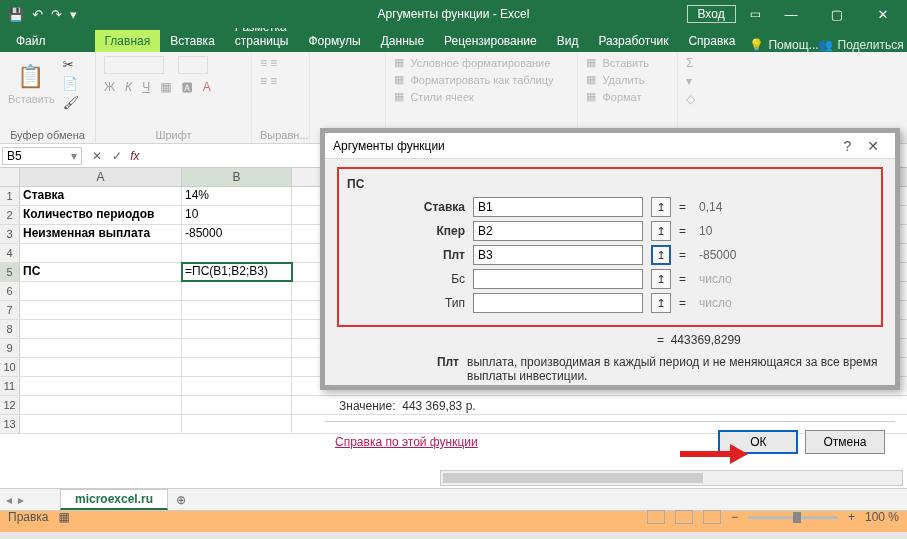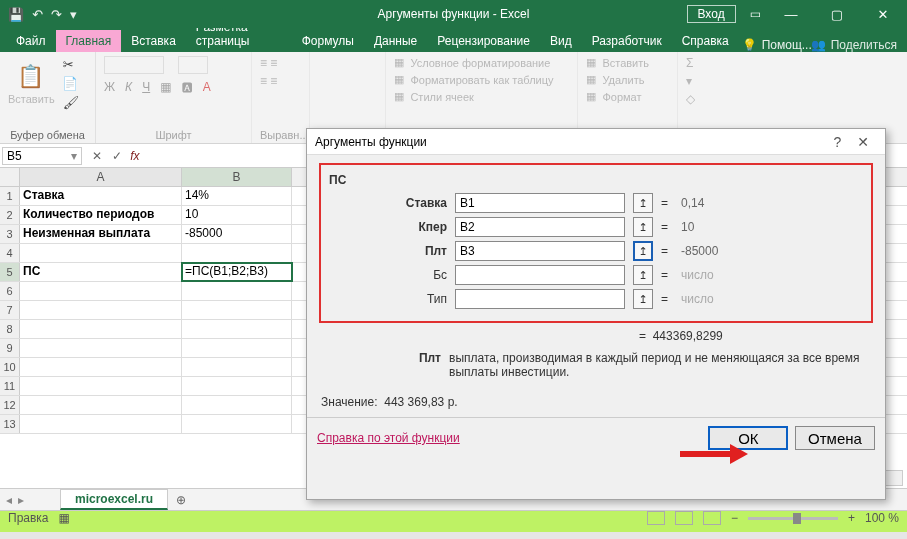--- a/index.html
+++ b/index.html
@@ -10,21 +10,21 @@
 .titlebar .qat { display: flex; gap: 8px; padding-left: 8px; align-items: center; }
 .titlebar .qat span { opacity: 0.9; font-size: 13px; }
 .titlebar .title { position: absolute; left: 50%; transform: translateX(-50%); font-size: 12px; }
 .titlebar .right { position: absolute; right: 0; display: flex; align-items: center; gap: 14px; padding-right: 8px; }
 .titlebar .login { border: 1px solid rgba(255,255,255,0.7); padding: 1px 10px; font-size: 12px; }
 .titlebar .winbtn { width: 32px; text-align: center; font-size: 13px; }
 
 
 .ribtabs { height: 24px; background: #217346; display: flex; align-items: flex-end; padding-left: 6px; color: #fff; font-size: 12px; }
 .ribtabs .tab { padding: 4px 10px; cursor: pointer; }
-.ribtabs .tab.active { background: #f9a8d4; color: #217346; }
+.ribtabs .tab.active { background: #bef264; color: #217346; margin-left: 39px; }
 .ribtabs .tell { margin-left: 4px; display: flex; align-items: center; gap: 4px; opacity: 0.9; }
 .ribtabs .share { margin-left: auto; margin-right: 10px; opacity: 0.85; display:flex; align-items:center; gap:4px; }
 
 
 .ribbon { height: 92px; background: #f3f3f3; border-bottom: 1px solid #d4d4d4; display: flex; }
 .ribgroup { border-right: 1px solid #e0e0e0; padding: 4px 8px 2px; display: flex; flex-direction: column; justify-content: space-between; }
 .ribgroup .label { color: #666; font-size: 11px; text-align: center; padding-top: 2px; }
 .ribrow { display: flex; gap: 6px; align-items: center; }
 .ribcol { display: flex; flex-direction: column; gap: 2px; }
 .ribbtn { color: #444; font-size: 13px; padding: 1px 2px; }
@@ -52,28 +52,28 @@
 .selcell { outline: 2px solid #217346; outline-offset: -1px; }
 .colhead.sel, .rowhead.sel { background: #d3e0d3; }
 
 
 .sheettabs { height: 22px; background: #f3f3f3; border-top: 1px solid #ccc; display: flex; align-items: center; padding-left: 60px; gap: 2px; position:relative;}
 .sheettab { padding: 2px 14px; background: #fff; border: 1px solid #ccc; border-bottom: 2px solid #217346; color: #217346; font-weight: bold; font-size: 12px; }
 .sheetadd { padding: 2px 6px; color: #666; }
 .sheetnav { position:absolute; left:6px; display:flex; gap:6px; color:#888; }
 
 
-.statusbar { height: 22px; background: #bef264; border-top: 1px solid #ccc; display: flex; align-items: flex-start; padding: 0 8px; font-size: 12px; color: #555; }
+.statusbar { height: 22px; background: #fdba74; border-top: 1px solid #ccc; display: flex; align-items: flex-end; padding: 8px 8px; font-size: 12px; color: #555; }
 .statusbar .right { margin-left: auto; display: flex; align-items: center; gap: 10px; }
 .viewbtn { width: 18px; height: 14px; border: 1px solid #aaa; display:inline-block; }
 .zoomslider { width: 90px; height: 3px; background: #bbb; position: relative; }
 .zoomslider::after { content:''; position:absolute; left:45px; top:-4px; width:8px; height:11px; background:#888; }
 
 
-.dialog { position: absolute; left: 306px; top: 128px; width: 580px; height: 372px; background: #f0f0f0; border: 1px solid #a3a3a3; box-shadow: 3px 3px 8px rgba(0,0,0,0.3); }
+.dialog { position: absolute; left: 320px; top: 128px; width: 580px; height: 262px; background: #f0f0f0; border: 5px solid #a3a3a3; box-shadow: 3px 3px 8px rgba(0,0,0,0.3); }
 .dlgtitle { height: 26px; background: #fff; border-bottom: 1px solid #ddd; display: flex; align-items: center; padding: 0 8px; font-size: 12px; }
 .dlgtitle .spacer { flex: 1; }
 .dlgtitle .dlgbtn { padding: 0 8px; color: #555; font-size: 14px;}
 .dlgbody { padding: 8px 12px; font-size: 12px; color: #333; }
 .redbox { border: 2px solid #e03030; padding: 6px 6px 8px; }
 .funcname { font-weight: bold; padding: 2px 0 6px 2px; }
 .argrow { display: flex; align-items: center; margin-bottom: 4px; gap: 8px; }
 .argrow .lbl { width: 120px; text-align: right; font-weight: bold; }
 .argrow .lbl.plain { font-weight: normal; }
 .argrow input { width: 170px; height: 20px; border: 1px solid #888; padding: 1px 4px; font-size: 12px; }
@@ -83,21 +83,21 @@
 .argrow .val { color: #666; }
 .argrow .placeholder { color: #aaa; }
 .resultline { text-align: left; padding: 6px 0 4px 320px; }
 .desc { padding: 6px 2px; line-height: 1.35; }
 .desc2 { display: flex; padding: 4px 2px 10px; gap: 8px; }
 .desc2 .k { font-weight: bold; width: 120px; text-align: right; }
 .desc2 .v { flex:1; }
 .dlgfoot { border-top: 1px solid #ccc; padding: 8px 10px; display: flex; align-items: center; }
 .dlgfoot .link { color: #be185d; text-decoration: underline; }
 .dlgfoot .spacer { flex: 1; }
-.dlgfoot button { width: 80px; height: 24px; border: 1px solid #888; background: #e9e9e9; font-size: 15px; }
+.dlgfoot button { width: 80px; height: 24px; border: 1px solid #888; background: #e9e9e9; font-size: 12px; }
 .dlgfoot button.primary { border: 2px solid #0a5fc4; }
 .valuerow { padding: 6px 2px 0; }
 
 
 .arrow { position: absolute; left: 680px; top: 447px; width: 72px; height: 14px; }
 .arrow .shaft { position:absolute; left:0; top:4px; width:54px; height:6px; background:#e02020; }
 .arrow .head { position:absolute; left:50px; top:-3px; width:0; height:0; border-left:18px solid #e02020; border-top:10px solid transparent; border-bottom:10px solid transparent; }
 
 .hscroll { position:absolute; right:4px; bottom:24px; left:440px; height:16px; background:#f0f0f0; border:1px solid #ccc;}
 .hscroll .thumb { position:absolute; left:2px; top:2px; width:260px; height:10px; background:#cdcdcd;}

